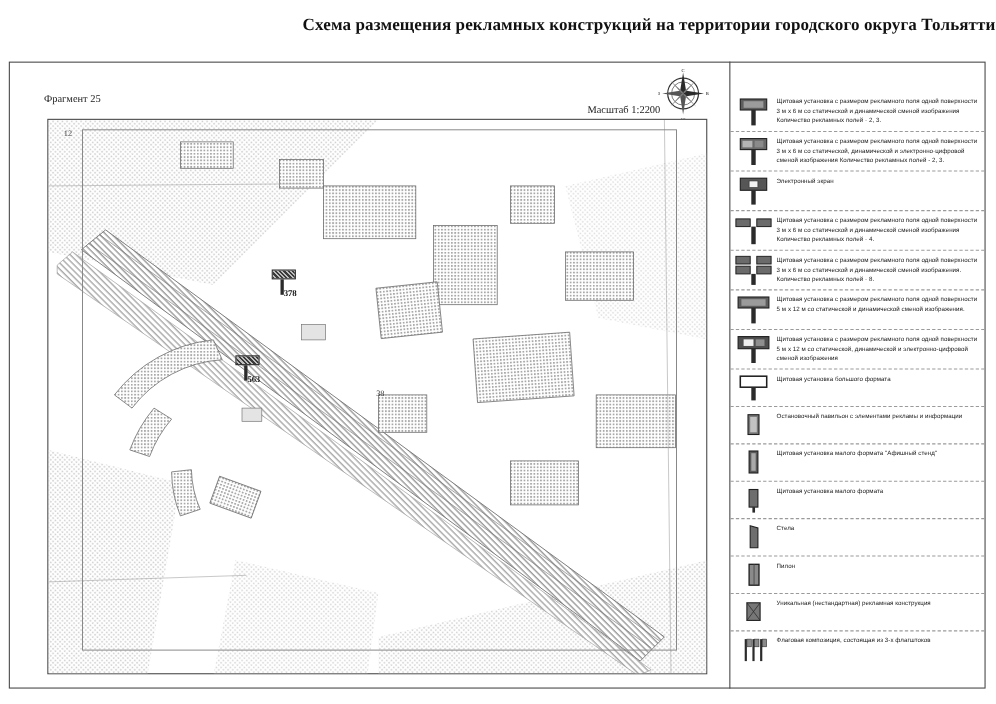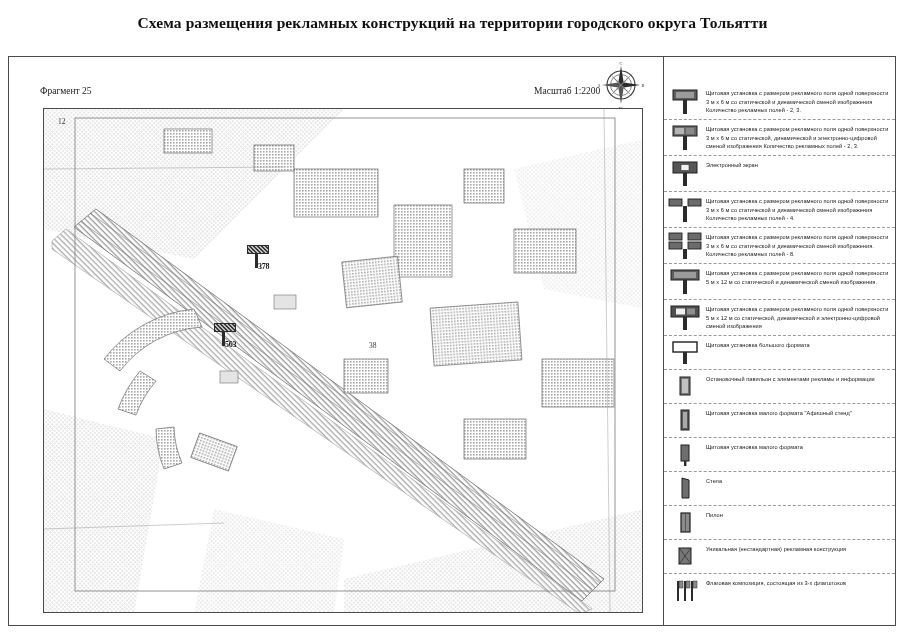--- a/index.html
+++ b/index.html
@@ -9,21 +9,21 @@
     font-family:"Liberation Serif", serif;
     color:#000;
     overflow:hidden;
     position:relative;
   }
   .page{position:relative;width:905px;height:640px;}
 
   
   .title{
     position:absolute;left:0;top:14px;width:905px;
-    text-align:center;
+    text-align:right;
     font-family:"Liberation Serif", serif;
     font-weight:bold;
     font-size:15.5px;
     letter-spacing:0.1px;
     color:#111;
   }
 
   
   .frame{
     position:absolute;left:8px;top:56px;
@@ -38,21 +38,21 @@
     width:1px;height:570px;background:#4a4a4a;
   }
 
   
   .map-head{
     position:absolute;left:40px;top:86px;
     font-size:9.5px;color:#222;
     font-family:Liberation Serif, serif;
   }
   .map-scale{
-    position:absolute;left:534px;top:86px;
+    position:absolute;left:534px;top:96px;
     font-size:9.5px;color:#222;
     font-family:"Liberation Serif", serif;
   }
 
   .compass{
     position:absolute;left:596px;top:58px;width:50px;height:54px;
   }
 
   .map-box{
     position:absolute;left:43px;top:108px;
@@ -225,21 +225,21 @@
       <div class="post"></div>
       <div class="mlabel">378</div>
     </div>
 
     <div class="marker" style="left:170px;top:214px;">
       <div class="board"></div>
       <div class="post"></div>
       <div class="mlabel">563</div>
     </div>
 
-    <div class="road-num" style="left:298px;top:232px;margin-left:27px;">38</div>
+    <div class="road-num" style="left:298px;top:244px;">38</div>
     <div class="road-num" style="left:14px;top:8px;">12</div>
   </div>
 
   <div class="legend">
 
     <div class="legend-row">
       <div class="legend-icon">
         <svg width="30" height="28" viewBox="0 0 30 28">
           <rect x="3" y="2" width="24" height="10" fill="#5e5e5e" stroke="#1f1f1f" stroke-width="1"></rect>
           <rect x="6" y="4" width="18" height="6" fill="#9b9b9b"></rect>

